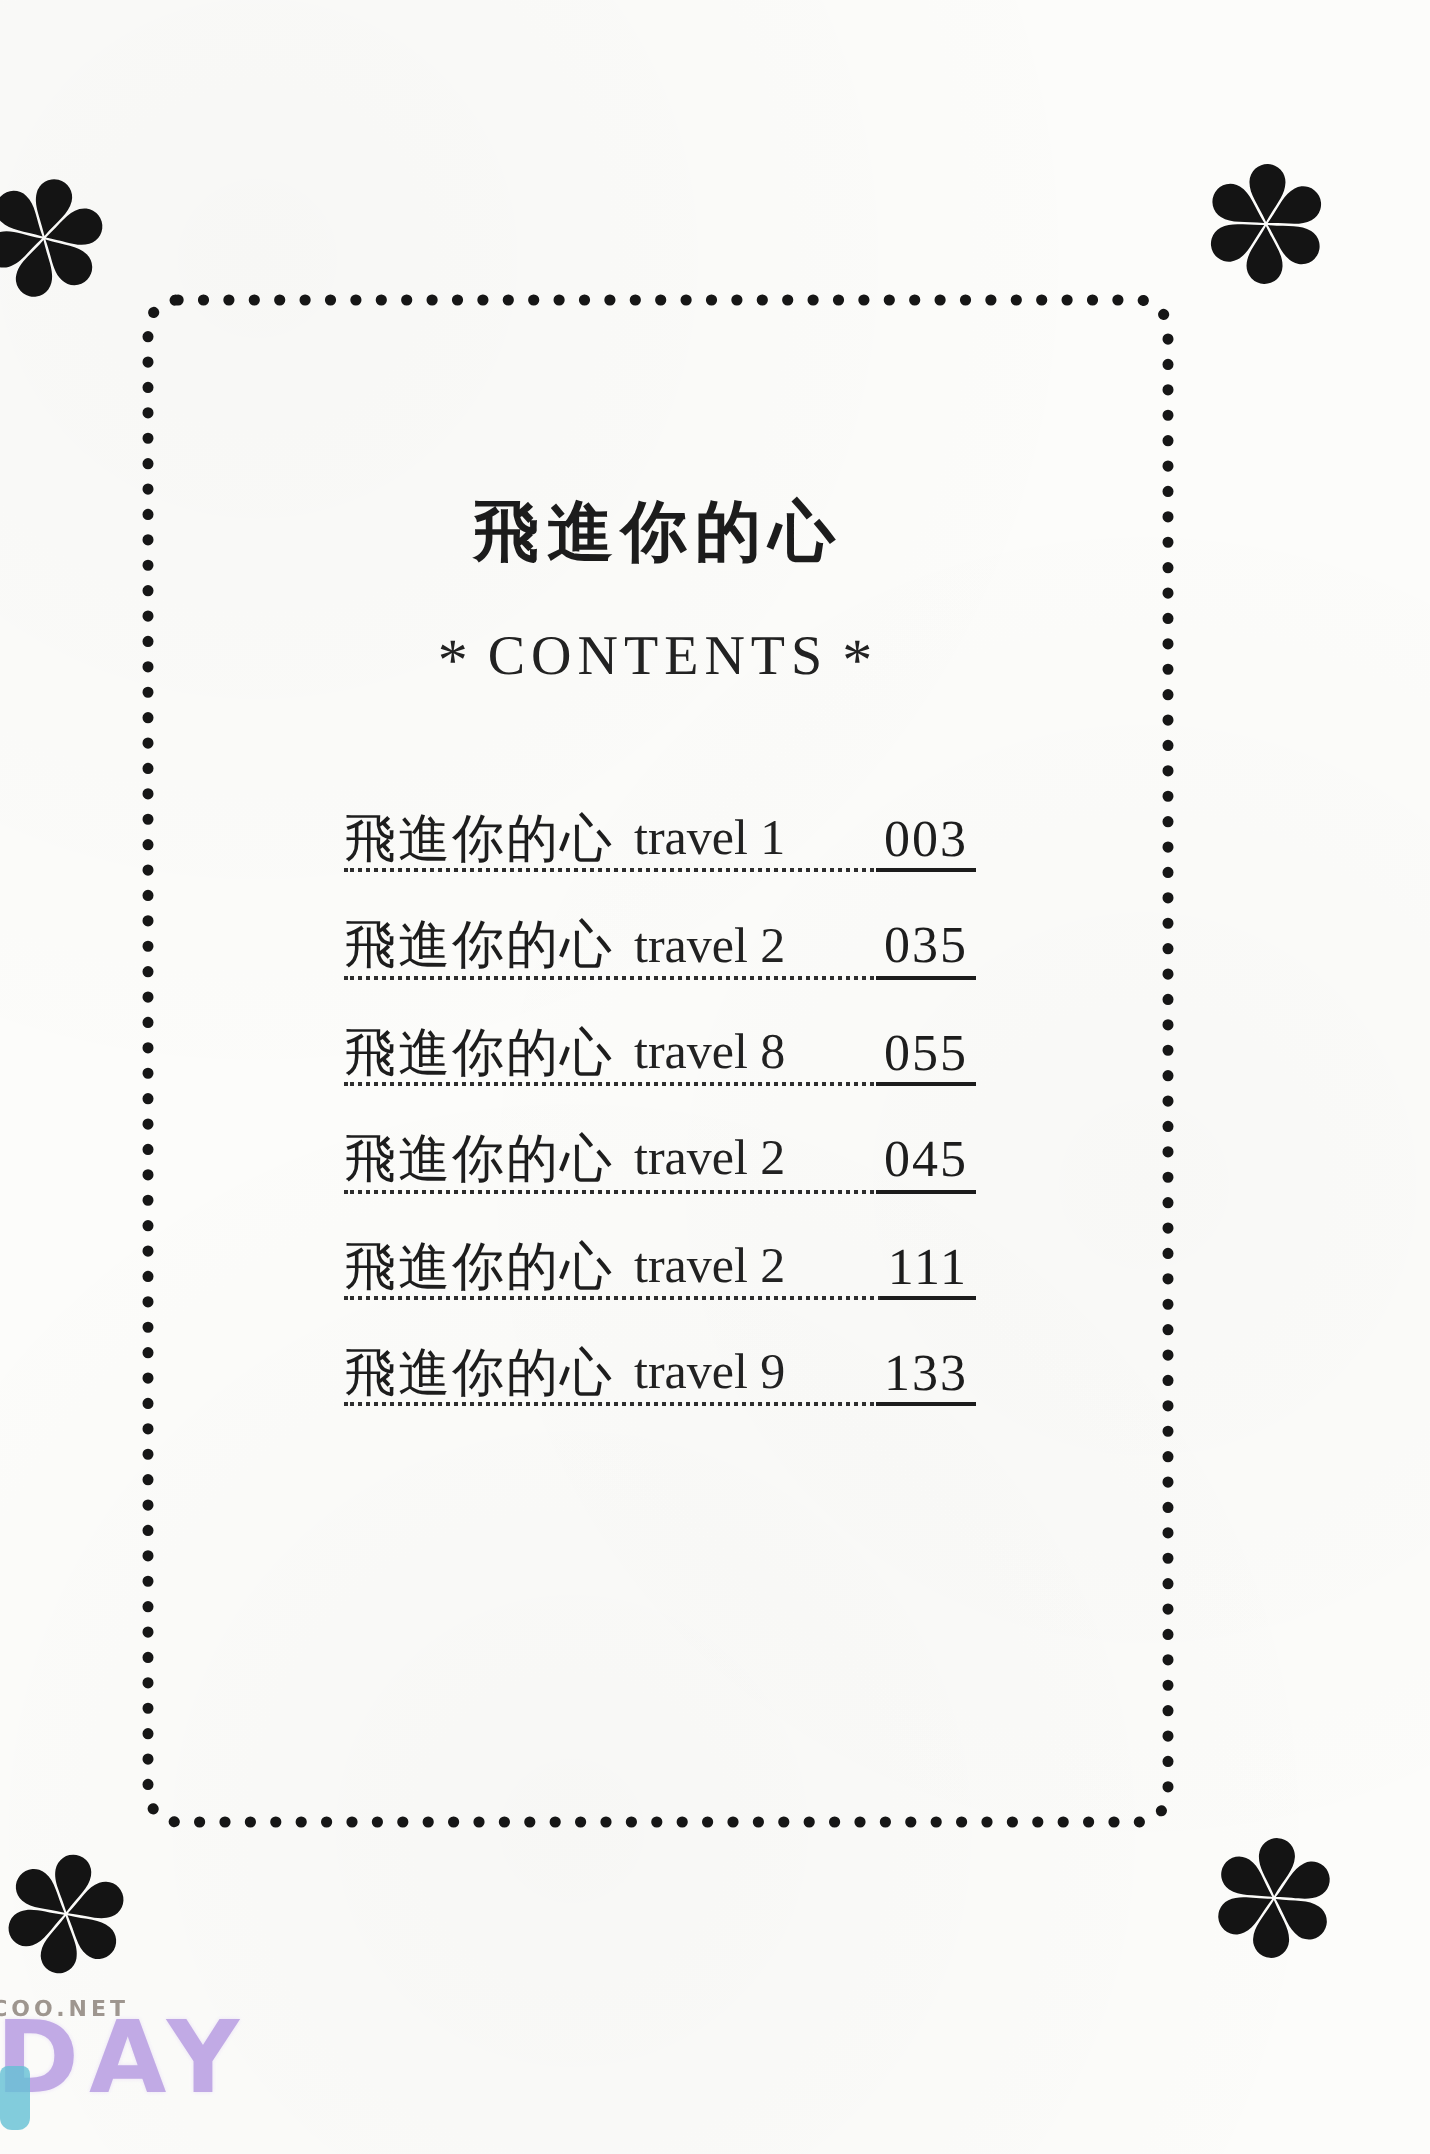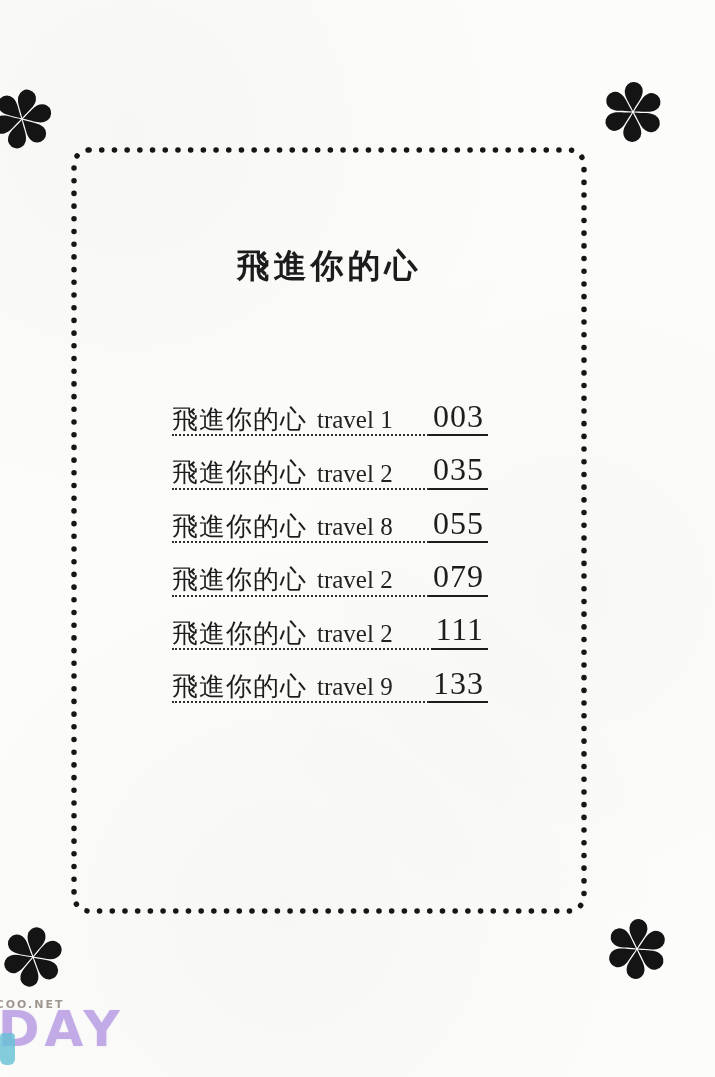--- a/index.html
+++ b/index.html
@@ -57,21 +57,21 @@
     font-family:"Liberation Serif","DejaVu Serif",serif;
     letter-spacing:1px;padding-bottom:1px;
   }
   .toc-chapter{
     font-size:25px;line-height:1.05;color:#222;margin-left:10px;
     font-family:"Liberation Serif","DejaVu Serif",serif;
     padding-bottom:1px;white-space:nowrap;
   }
   .toc-spacer{flex:1;}
   .toc-page{
-    font-size:32px;line-height:1.05;color:#1d1d1d;
+    font-size:26px;line-height:1.05;color:#1d1d1d;
     font-family:"Liberation Serif","DejaVu Serif",serif;
     border-bottom:2px solid #1c1c1c;margin-bottom:-2px;
     padding:0 4px 1px 4px;letter-spacing:1px;
   }
 
   
   .wm-site{
     position:absolute;left:-14px;top:998px;
     font-family:"DejaVu Sans","Liberation Sans",sans-serif;
     font-weight:bold;font-size:11px;letter-spacing:2px;
@@ -141,20 +141,23 @@
   </div>
 
   <div class="frame">
     <svg width="518" height="769" viewBox="0 0 518 769">
       <rect x="4" y="4" width="510" height="761" rx="15" ry="15" fill="none" stroke="#161616" stroke-width="5.5" stroke-dasharray="0.1 12.6" stroke-linecap="round"></rect>
     </svg>
   </div>
 
   <div class="heading-band book-title">飛進你的心</div>
 
+  <div class="heading-band contents-heading">
+    <span class="ast left">*</span><span>CONTENTS</span><span class="ast right">*</span>
+  </div>
 
   <div class="toc">
     <div class="toc-row">
       <span class="toc-title">飛進你的心</span>
       <span class="toc-chapter">travel 1</span>
       <span class="toc-spacer"></span>
       <span class="toc-page">003</span>
     </div>
 
     <div class="toc-row">
@@ -168,21 +171,21 @@
       <span class="toc-title">飛進你的心</span>
       <span class="toc-chapter">travel 8</span>
       <span class="toc-spacer"></span>
       <span class="toc-page">055</span>
     </div>
 
     <div class="toc-row">
       <span class="toc-title">飛進你的心</span>
       <span class="toc-chapter">travel 2</span>
       <span class="toc-spacer"></span>
-      <span class="toc-page">079</span>
+      <span class="toc-page">045</span>
     </div>
 
     <div class="toc-row">
       <span class="toc-title">飛進你的心</span>
       <span class="toc-chapter">travel 2</span>
       <span class="toc-spacer"></span>
       <span class="toc-page">111</span>
     </div>
 
     <div class="toc-row">

